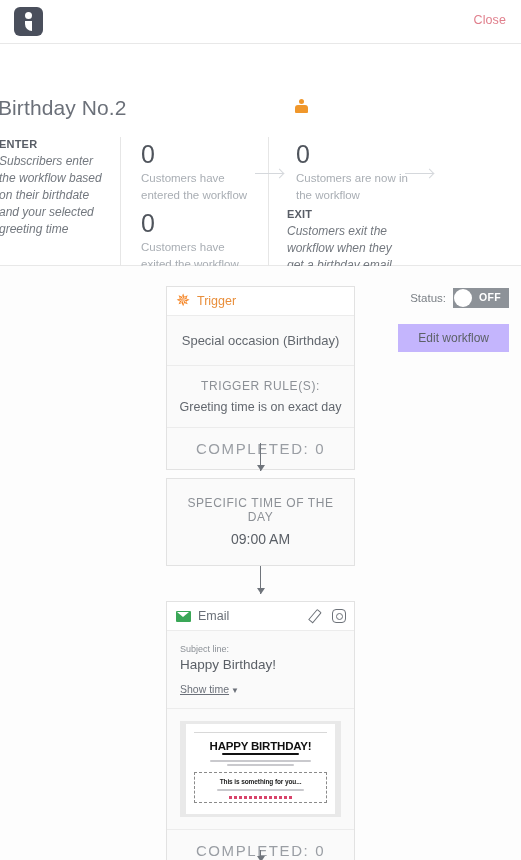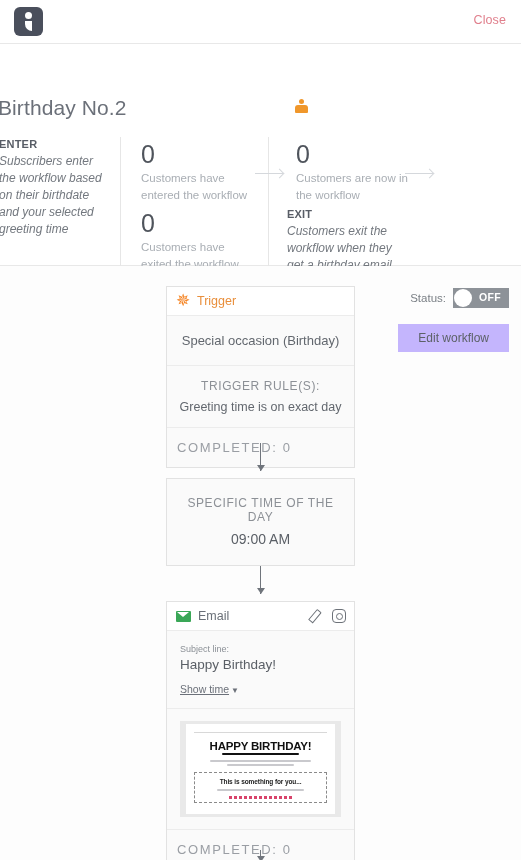--- a/index.html
+++ b/index.html
@@ -330,25 +330,25 @@
     font-size: 12px;
     color: #8c9096;
     letter-spacing: .6px;
     margin-bottom: 7px;
   }
   .rule-val {
     font-size: 12.5px;
     color: #62676e;
   }
   .completed {
-    font-size: 13px;
+    font-size: 15px;
     color: #9a9ea4;
     letter-spacing: 1.6px;
     padding: 12px 10px;
-    text-align: left;
+    text-align: center;
   }
 
   .time-val {
     font-size: 14px;
     color: #5a5f66;
     margin-top: 5px;
   }
 
   
   .email-sub-wrap {

